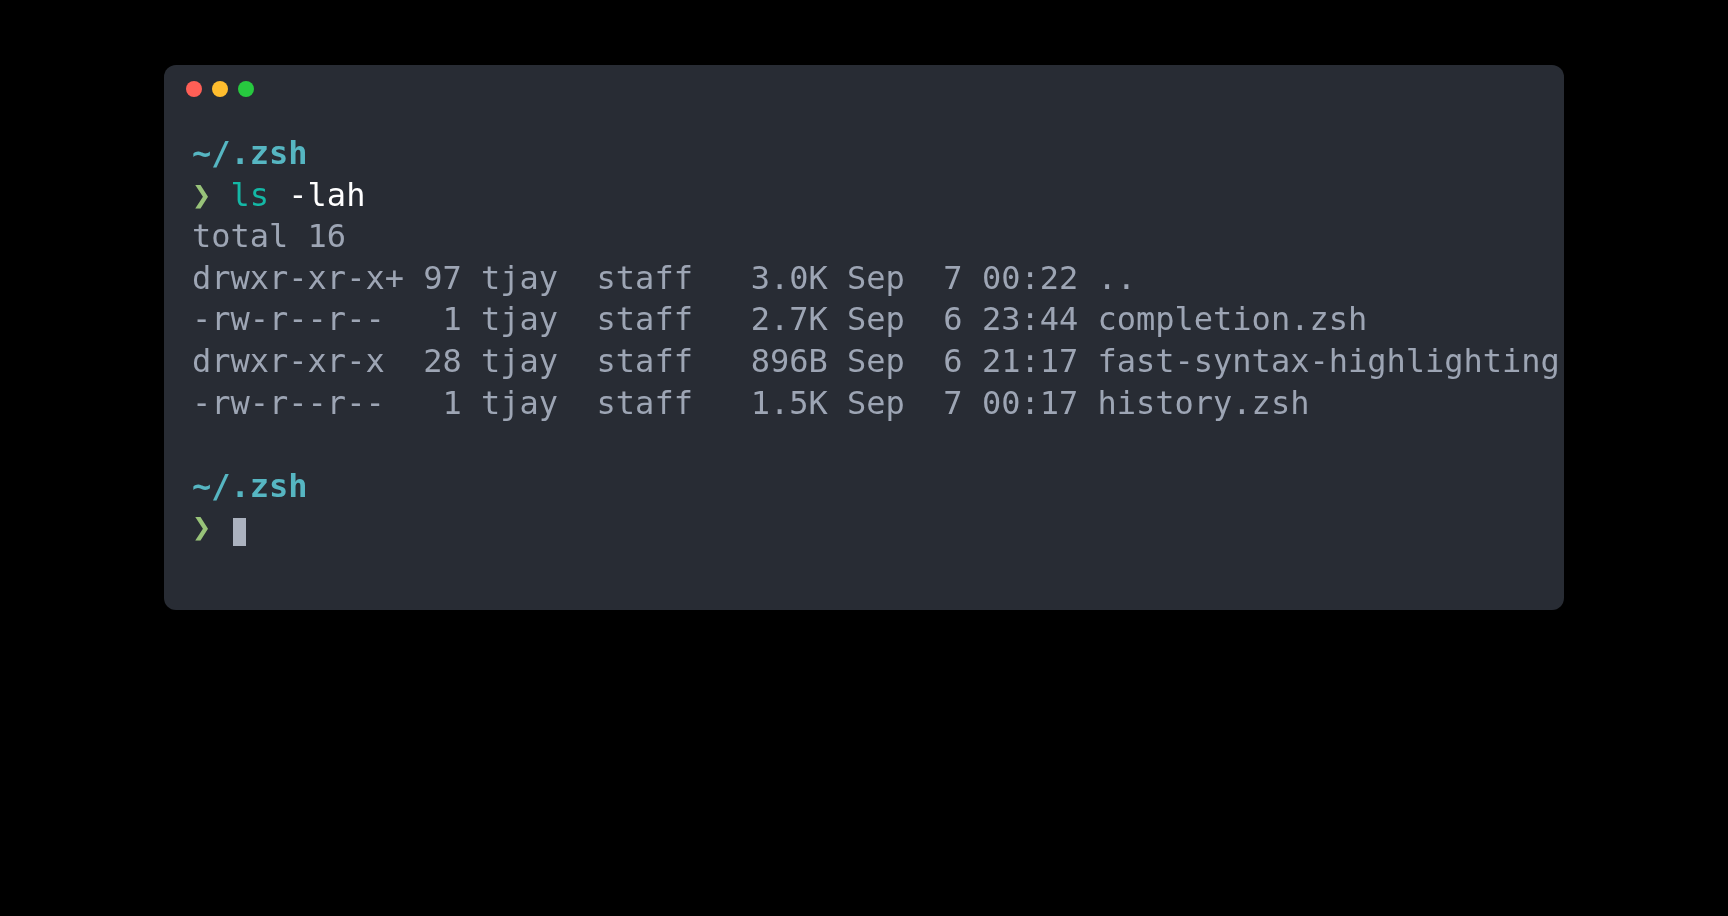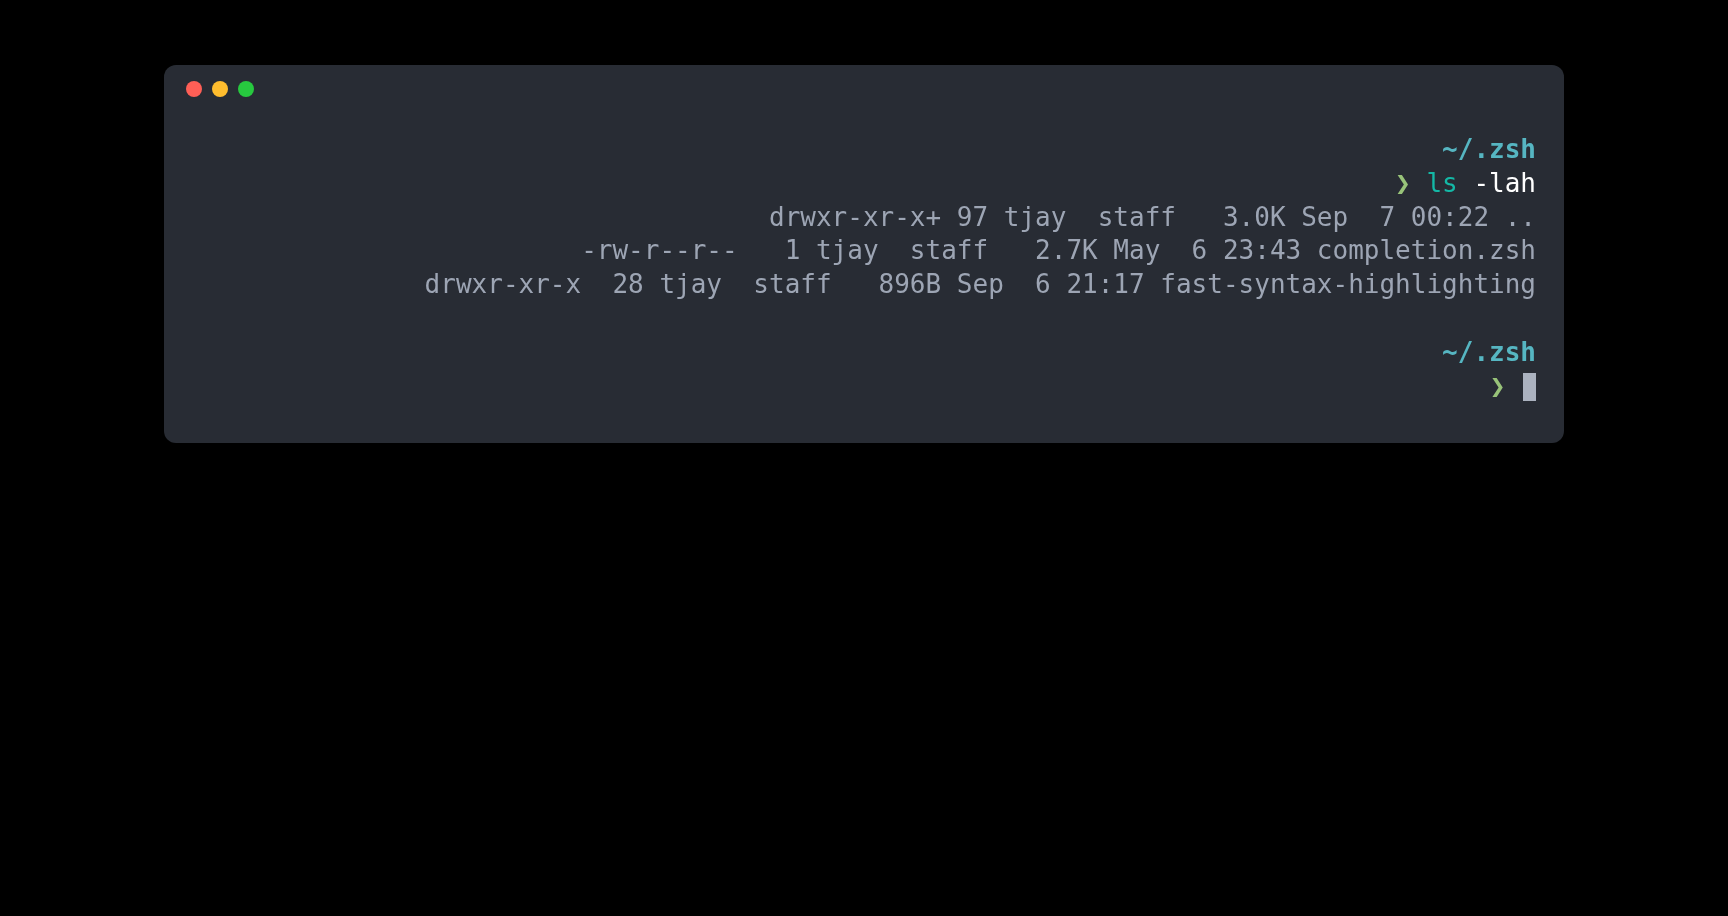--- a/index.html
+++ b/index.html
@@ -33,25 +33,24 @@
     }
     .traffic-light {
       width: 16px;
       height: 16px;
       border-radius: 50%;
     }
     .traffic-close { background: #ff5f56; }
     .traffic-min { background: #ffbd2e; }
     .traffic-max { background: #27c93f; }
     .terminal-body {
-      padding: 20px 28px 40px 28px;
-      font-size: 26px;
+      padding: 20px 28px 61px 28px;
+      font-size: 32px;
       line-height: 1.3;
       color: #9da5b4;
-      text-align: right;
     }
     .prompt-path {
       color: #56b6c2;
       font-weight: bold;
     }
     .prompt-arrow {
       color: #98c379;
       font-weight: bold;
     }
     .cmd-name {
@@ -84,20 +83,22 @@
 
 <div class="terminal-window">
   <div class="titlebar">
     <div class="traffic-light traffic-close"></div>
     <div class="traffic-light traffic-min"></div>
     <div class="traffic-light traffic-max"></div>
   </div>
   <div class="terminal-body">
     <div class="prompt-line"><span class="prompt-path">~/.zsh</span></div>
     <div class="prompt-line"><span class="prompt-arrow">❯</span> <span class="cmd-name">ls</span> <span class="cmd-flag">-lah</span></div>
+    <div class="output-line">total 16</div>
     <div class="output-line">drwxr-xr-x+ 97 tjay  staff   3.0K Sep  7 00:22 ..</div>
-    <div class="output-line">-rw-r--r--   1 tjay  staff   2.7K May  6 23:43 completion.zsh</div>
+    <div class="output-line">-rw-r--r--   1 tjay  staff   2.7K Sep  6 23:44 completion.zsh</div>
     <div class="output-line">drwxr-xr-x  28 tjay  staff   896B Sep  6 21:17 fast-syntax-highlighting</div>
+    <div class="output-line">-rw-r--r--   1 tjay  staff   1.5K Sep  7 00:17 history.zsh</div>
     <div class="spacer"></div>
     <div class="prompt-line"><span class="prompt-path">~/.zsh</span></div>
     <div class="prompt-line"><span class="prompt-arrow">❯</span> <span class="cursor"></span></div>
   </div>
 </div>
 
 </body></html>

